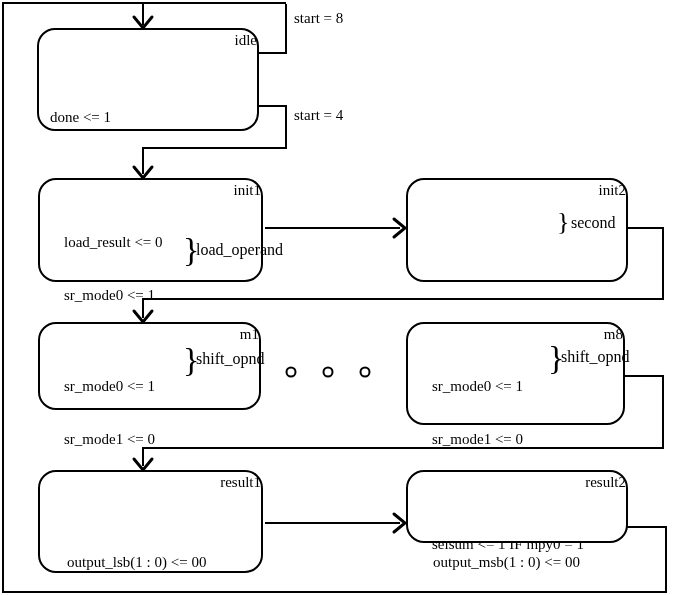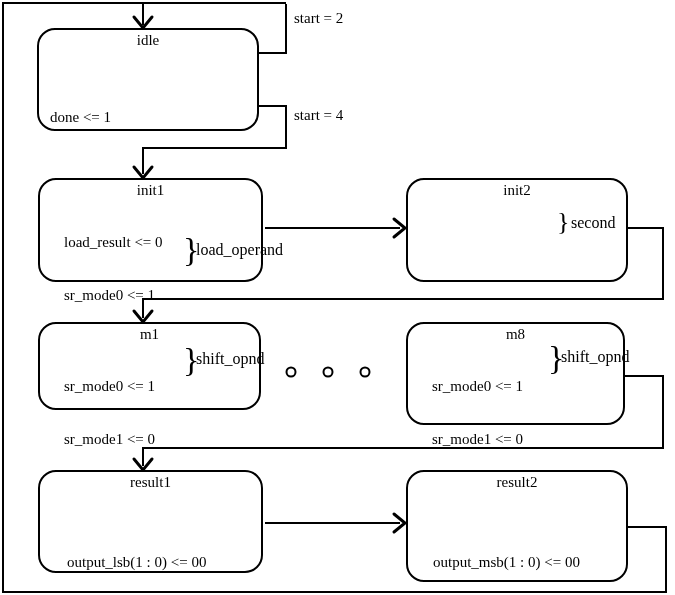--- a/index.html
+++ b/index.html
@@ -15,21 +15,21 @@
   .state{
     position:absolute;
     border:2px solid #000;
     border-radius:18px;
     background:#fff;
     box-sizing:border-box;
     font-size:15px;
     line-height:17.5px;
   }
   .state-title{
-    text-align:center;
+    text-align:right;
     padding-top:3px;
     line-height:15px;
     height:15px;
   }
   .state-body{white-space:pre;}
   .action-line{height:17.5px;}
   .edge-label{
     position:absolute;
     font-size:15px;
     line-height:17px;
@@ -128,28 +128,28 @@
     </div>
   </div>
 
   <div class="state" style="left:38px;top:470px;width:225px;height:103px;">
     <div class="state-title">result1</div>
     <div class="state-body" style="margin-top:29px;padding-left:27px;">
       <div class="action-line">output_lsb(1 : 0) &lt;= 00</div>
     </div>
   </div>
 
-  <div class="state" style="left:406px;top:470px;width:222px;height:112px;">
+  <div class="state" style="left:406px;top:470px;width:222px;height:73px;">
     <div class="state-title">result2</div>
     <div class="state-body" style="margin-top:29px;padding-left:25px;">
       <div class="action-line">output_msb(1 : 0) &lt;= 00</div>
     </div>
   </div>
 
-  <div class="edge-label" style="left:294px;top:10px;">start = 2</div>
+  <div class="edge-label" style="left:294px;top:10px;">start = 8</div>
   <div class="edge-label" style="left:294px;top:107px;">start = 4</div>
 
   <div class="brace" style="left:183px;top:231px;">}</div>
   <div class="brace-label" style="left:196px;top:243px;">load_operand</div>
 
   <div class="brace small" style="left:557px;top:208px;">}</div>
   <div class="brace-label" style="left:571px;top:216px;">second</div>
 
   <div class="brace" style="left:183px;top:341px;">}</div>
   <div class="brace-label" style="left:196px;top:352px;">shift_opnd</div>

